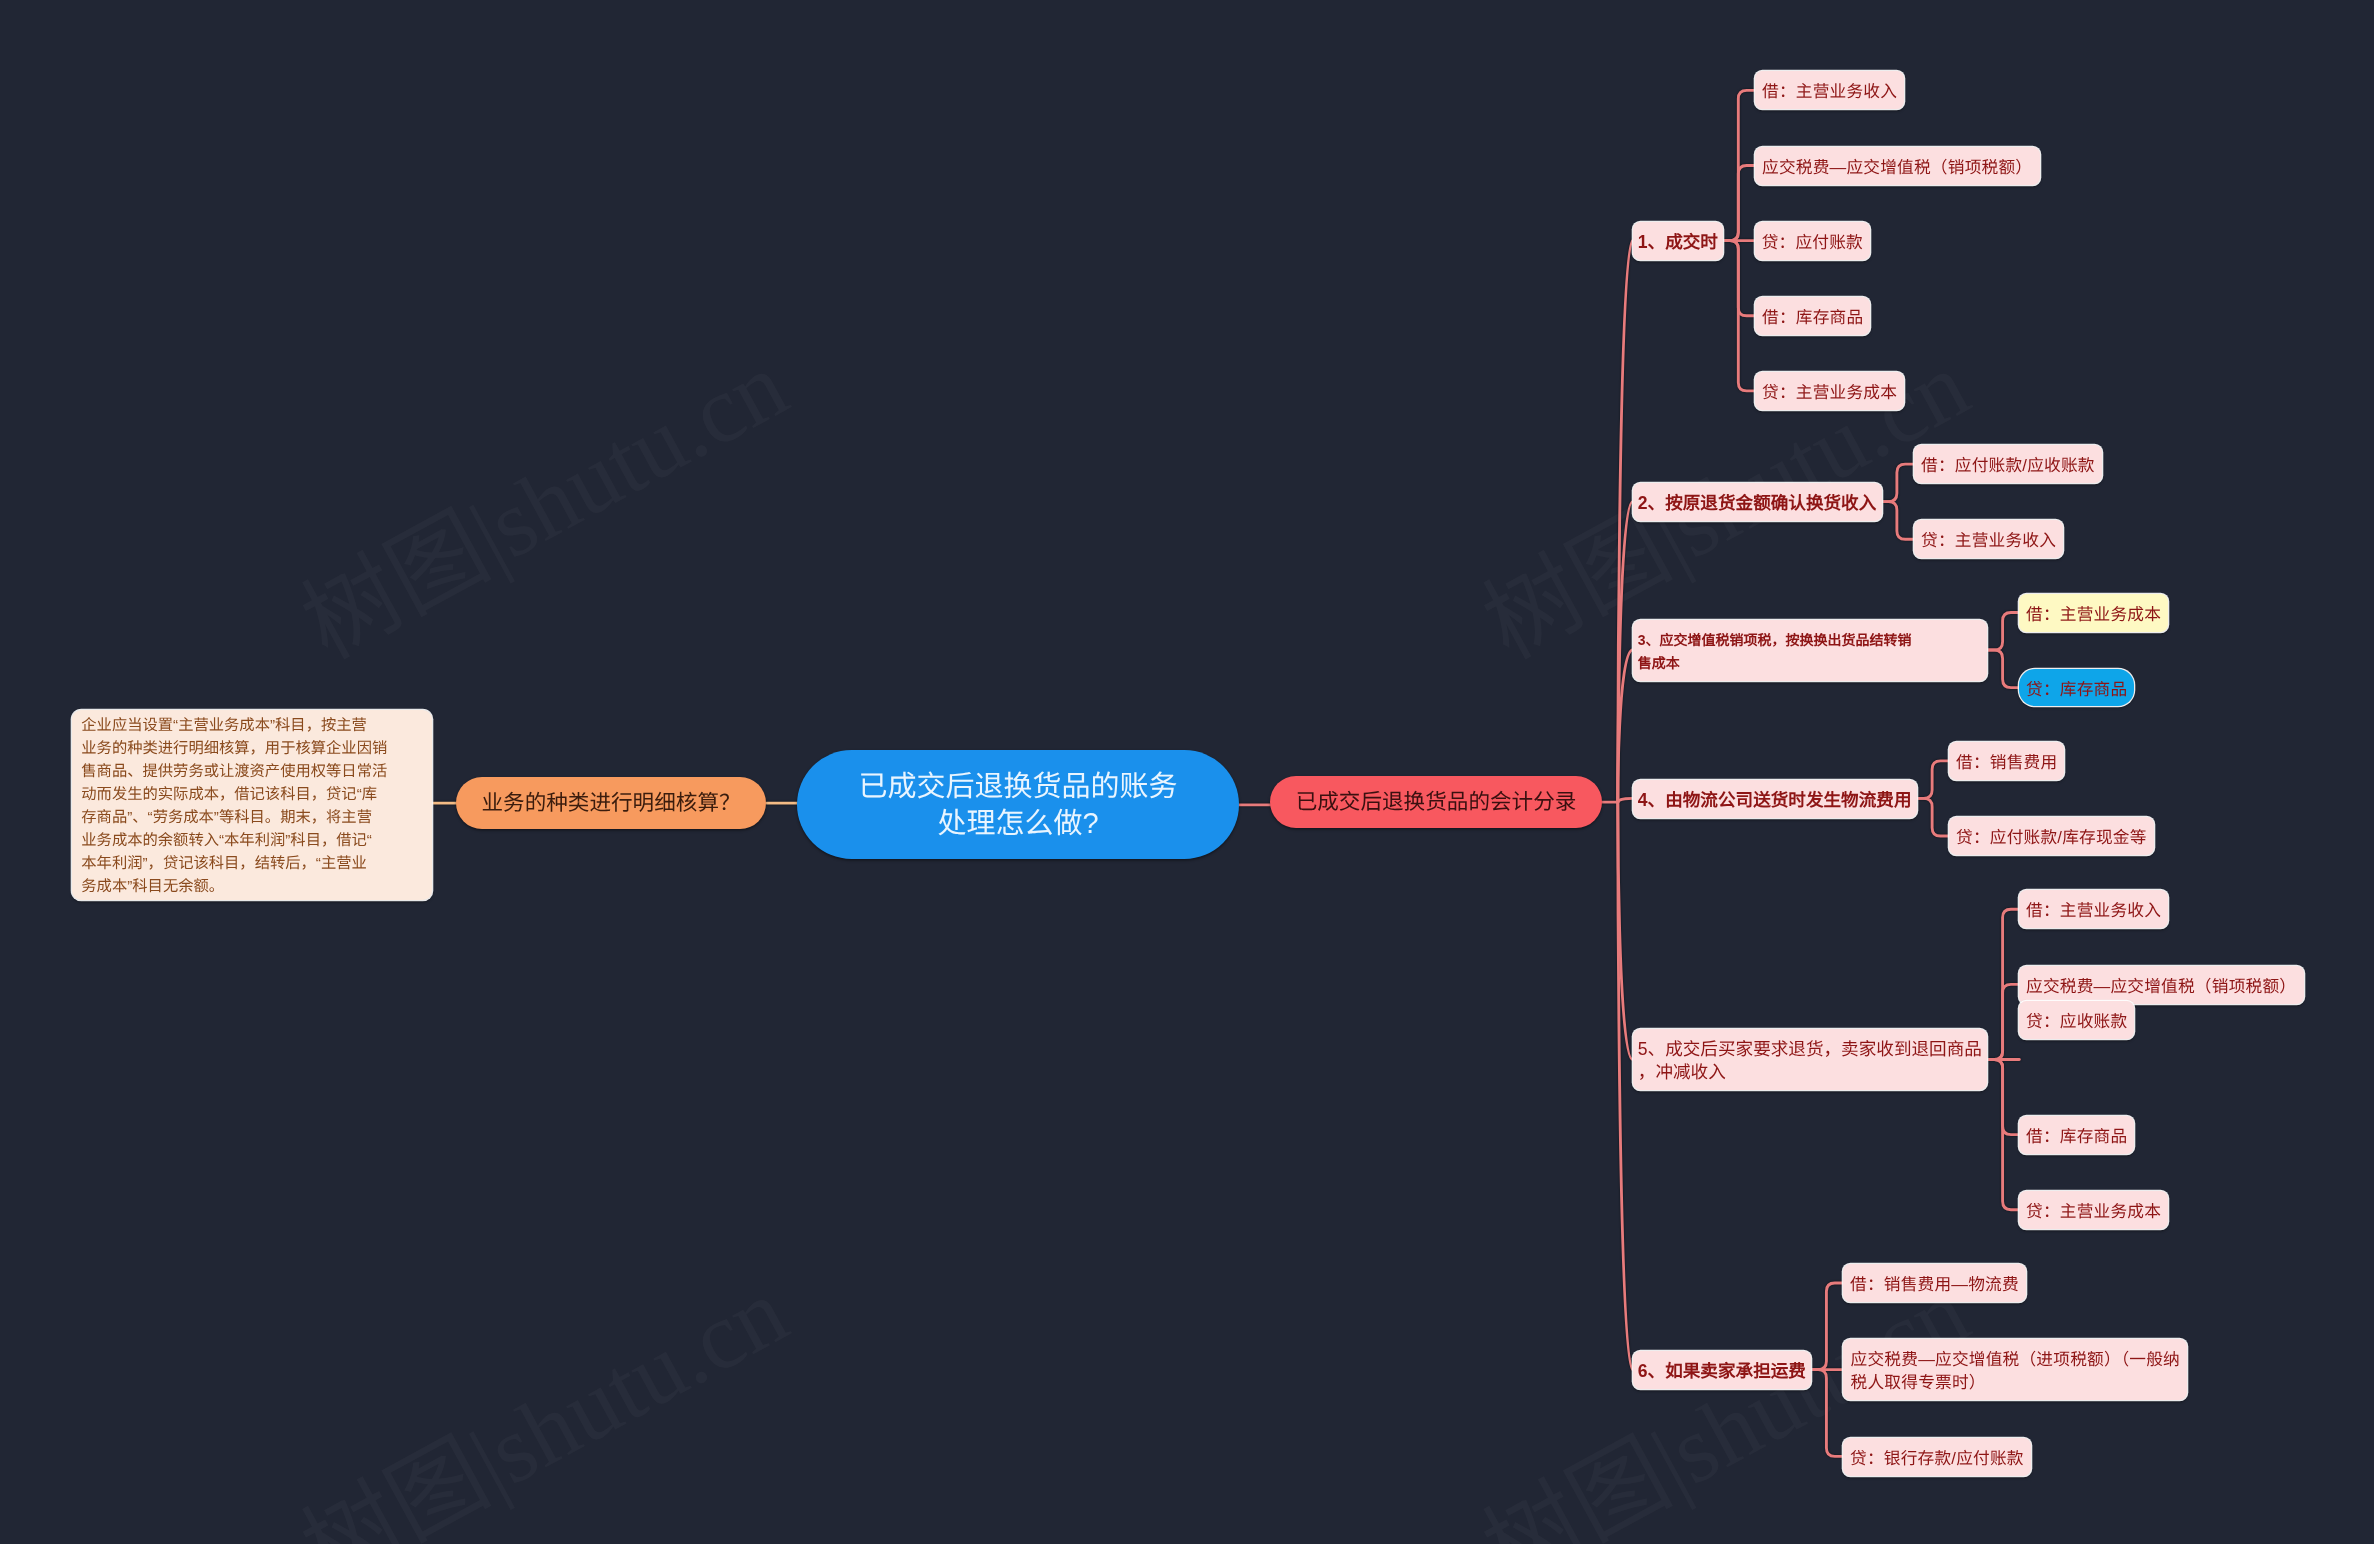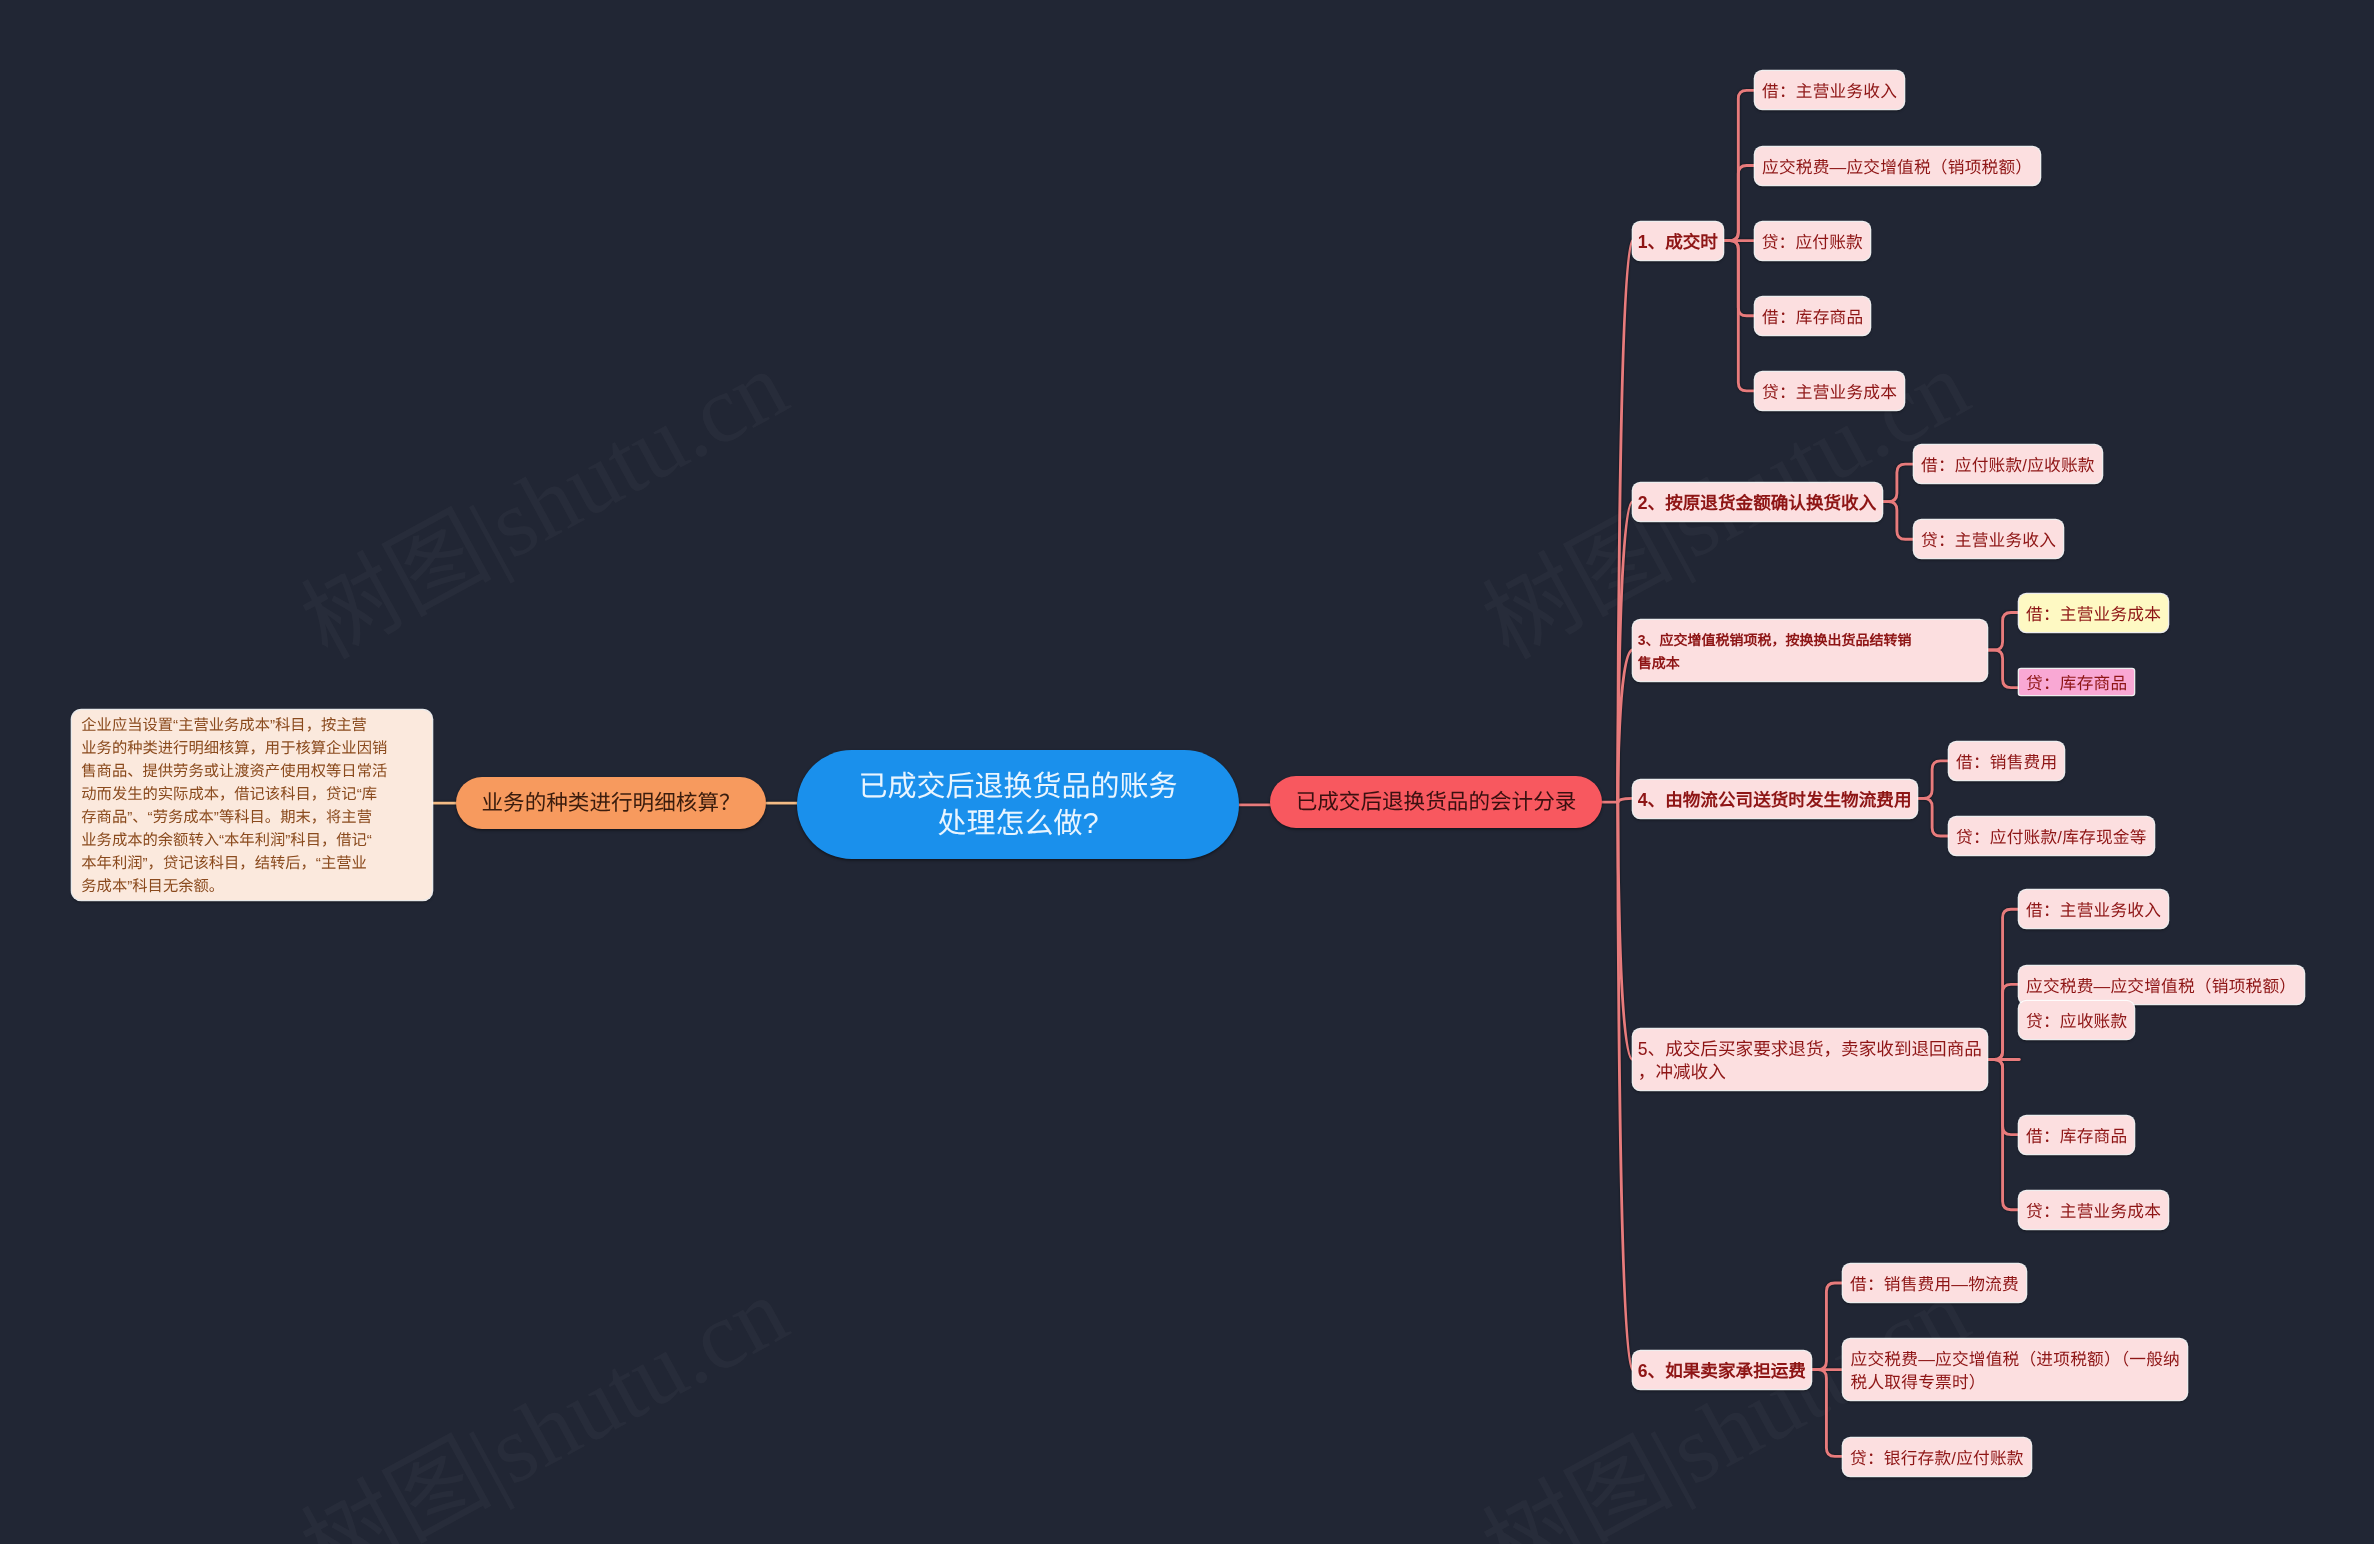--- a/index.html
+++ b/index.html
@@ -73,21 +73,21 @@
       <div class="node" style="left: 1755px; top: 147px; width: 285px; height: 38px; background: rgb(252, 223, 224); color: rgb(142, 21, 21); border-radius: 7.4px; padding: 3.7px 7px 0px; font-size: 16.7px; font-weight: 400; line-height: 23px; letter-spacing: 0.2px; box-shadow: rgba(255, 255, 255, 0.92) 0px 0px 0px 1.3px, rgba(0, 0, 0, 0.5) 0px 1.4px 2.8px;"><span class="tx">应交税费—应交增值税（销项税额）</span></div>
       <div class="node" style="left: 1755px; top: 222px; width: 115px; height: 38px; background: rgb(252, 223, 224); color: rgb(142, 21, 21); border-radius: 7.4px; padding: 3.7px 7px 0px; font-size: 16.7px; font-weight: 400; line-height: 23px; letter-spacing: 0.2px; box-shadow: rgba(255, 255, 255, 0.92) 0px 0px 0px 1.3px, rgba(0, 0, 0, 0.5) 0px 1.4px 2.8px; justify-content: flex-end;"><span class="tx">贷：应付账款</span></div>
       <div class="node" style="left: 1755px; top: 297px; width: 115px; height: 38px; background: rgb(252, 223, 224); color: rgb(142, 21, 21); border-radius: 7.4px; padding: 3.7px 7px 0px; font-size: 16.7px; font-weight: 400; line-height: 23px; letter-spacing: 0.2px; box-shadow: rgba(255, 255, 255, 0.92) 0px 0px 0px 1.3px, rgba(0, 0, 0, 0.5) 0px 1.4px 2.8px;"><span class="tx">借：库存商品</span></div>
       <div class="node" style="left: 1755px; top: 372px; width: 149px; height: 38px; background: rgb(252, 223, 224); color: rgb(142, 21, 21); border-radius: 7.4px; padding: 3.7px 7px 0px; font-size: 16.7px; font-weight: 400; line-height: 23px; letter-spacing: 0.2px; box-shadow: rgba(255, 255, 255, 0.92) 0px 0px 0px 1.3px, rgba(0, 0, 0, 0.5) 0px 1.4px 2.8px;"><span class="tx">贷：主营业务成本</span></div>
       <div class="node" style="left: 1633px; top: 483px; width: 249px; height: 38px; background: rgb(252, 223, 224); color: rgb(142, 21, 21); border-radius: 7.4px; padding: 3.7px 4.8px 0px; font-size: 17.6px; font-weight: 700; line-height: 23px; letter-spacing: 0px; box-shadow: rgba(255, 255, 255, 0.92) 0px 0px 0px 1.3px, rgba(0, 0, 0, 0.5) 0px 1.4px 2.8px;"><span class="tx">2、按原退货金额确认换货收入</span></div>
       <div class="node" style="left: 1914px; top: 445px; width: 188px; height: 38px; background: rgb(252, 223, 224); color: rgb(142, 21, 21); border-radius: 7.4px; padding: 3.7px 7px 0px; font-size: 16.7px; font-weight: 400; line-height: 23px; letter-spacing: 0.2px; box-shadow: rgba(255, 255, 255, 0.92) 0px 0px 0px 1.3px, rgba(0, 0, 0, 0.5) 0px 1.4px 2.8px;"><span class="tx">借：应付账款/应收账款</span></div>
       <div class="node" style="left: 1914px; top: 520px; width: 149px; height: 38px; background: rgb(252, 223, 224); color: rgb(142, 21, 21); border-radius: 7.4px; padding: 3.7px 7px 0px; font-size: 16.7px; font-weight: 400; line-height: 23px; letter-spacing: 0.2px; box-shadow: rgba(255, 255, 255, 0.92) 0px 0px 0px 1.3px, rgba(0, 0, 0, 0.5) 0px 1.4px 2.8px;"><span class="tx">贷：主营业务收入</span></div>
       <div class="node" style="left: 1633px; top: 620px; width: 354px; height: 61px; background: rgb(252, 223, 224); color: rgb(142, 21, 21); border-radius: 7.4px; padding: 3.7px 4.8px 0px; font-size: 14px; font-weight: 700; line-height: 23px; letter-spacing: 0px; box-shadow: rgba(255, 255, 255, 0.92) 0px 0px 0px 1.3px, rgba(0, 0, 0, 0.5) 0px 1.4px 2.8px;"><span class="tx">3、应交增值税销项税，按换换出货品结转销
 售成本</span></div>
       <div class="node" style="left: 2019px; top: 594px; width: 149px; height: 38px; background: #fef9c3; color: rgb(142, 21, 21); border-radius: 7.4px; padding: 3.7px 7px 0px; font-size: 16.7px; font-weight: 400; line-height: 23px; letter-spacing: 0.2px; box-shadow: rgba(255, 255, 255, 0.92) 0px 0px 0px 1.3px, rgba(0, 0, 0, 0.5) 0px 1.4px 2.8px;"><span class="tx">借：主营业务成本</span></div>
-      <div class="node" style="left: 2019px; top: 669px; width: 115px; height: 26px; background: #f9a8d4; color: rgb(142, 21, 21); border-radius: 2px; padding: 3.7px 7px 0px; font-size: 16.7px; font-weight: 400; line-height: 23px; letter-spacing: 0.2px; box-shadow: rgba(255, 255, 255, 0.92) 0px 0px 0px 1.3px, rgba(0, 0, 0, 0.5) 0px 1.4px 2.8px;"><span class="tx">贷：库存商品</span></div>
+      <div class="node" style="left: 2019px; top: 669px; width: 115px; height: 37px; background: #0ea5e9; color: rgb(142, 21, 21); border-radius: 16px; padding: 3.7px 7px 0px; font-size: 16.7px; font-weight: 400; line-height: 23px; letter-spacing: 0.2px; box-shadow: rgba(255, 255, 255, 0.92) 0px 0px 0px 1.3px, rgba(0, 0, 0, 0.5) 0px 1.4px 2.8px;"><span class="tx">贷：库存商品</span></div>
       <div class="node" style="left: 1633px; top: 780px; width: 284px; height: 38px; background: rgb(252, 223, 224); color: rgb(142, 21, 21); border-radius: 7.4px; padding: 3.7px 4.8px 0px; font-size: 17.6px; font-weight: 700; line-height: 23px; letter-spacing: 0px; box-shadow: rgba(255, 255, 255, 0.92) 0px 0px 0px 1.3px, rgba(0, 0, 0, 0.5) 0px 1.4px 2.8px;"><span class="tx">4、由物流公司送货时发生物流费用</span></div>
       <div class="node" style="left: 1949px; top: 742px; width: 115px; height: 38px; background: rgb(252, 223, 224); color: rgb(142, 21, 21); border-radius: 7.4px; padding: 3.7px 7px 0px; font-size: 16.7px; font-weight: 400; line-height: 23px; letter-spacing: 0.2px; box-shadow: rgba(255, 255, 255, 0.92) 0px 0px 0px 1.3px, rgba(0, 0, 0, 0.5) 0px 1.4px 2.8px;"><span class="tx">借：销售费用</span></div>
       <div class="node" style="left: 1949px; top: 817px; width: 205px; height: 38px; background: rgb(252, 223, 224); color: rgb(142, 21, 21); border-radius: 7.4px; padding: 3.7px 7px 0px; font-size: 16.7px; font-weight: 400; line-height: 23px; letter-spacing: 0.2px; box-shadow: rgba(255, 255, 255, 0.92) 0px 0px 0px 1.3px, rgba(0, 0, 0, 0.5) 0px 1.4px 2.8px;"><span class="tx">贷：应付账款/库存现金等</span></div>
       <div class="node" style="left: 1633px; top: 1029px; width: 354px; height: 61px; background: rgb(252, 223, 224); color: rgb(142, 21, 21); border-radius: 7.4px; padding: 3.7px 4.8px 0px; font-size: 17.6px; font-weight: 400; line-height: 23px; letter-spacing: 0px; box-shadow: rgba(255, 255, 255, 0.92) 0px 0px 0px 1.3px, rgba(0, 0, 0, 0.5) 0px 1.4px 2.8px;"><span class="tx">5、成交后买家要求退货，卖家收到退回商品
 ，冲减收入</span></div>
       <div class="node" style="left: 2019px; top: 890px; width: 149px; height: 38px; background: rgb(252, 223, 224); color: rgb(142, 21, 21); border-radius: 7.4px; padding: 3.7px 7px 0px; font-size: 16.7px; font-weight: 400; line-height: 23px; letter-spacing: 0.2px; box-shadow: rgba(255, 255, 255, 0.92) 0px 0px 0px 1.3px, rgba(0, 0, 0, 0.5) 0px 1.4px 2.8px;"><span class="tx">借：主营业务收入</span></div>
       <div class="node" style="left: 2019px; top: 966px; width: 285px; height: 38px; background: rgb(252, 223, 224); color: rgb(142, 21, 21); border-radius: 7.4px; padding: 3.7px 7px 0px; font-size: 16.7px; font-weight: 400; line-height: 23px; letter-spacing: 0.2px; box-shadow: rgba(255, 255, 255, 0.92) 0px 0px 0px 1.3px, rgba(0, 0, 0, 0.5) 0px 1.4px 2.8px;"><span class="tx">应交税费—应交增值税（销项税额）</span></div>
       <div class="node" style="left: 2019px; top: 1001px; width: 115px; height: 38px; background: rgb(252, 223, 224); color: rgb(142, 21, 21); border-radius: 7.4px; padding: 3.7px 7px 0px; font-size: 16.7px; font-weight: 400; line-height: 23px; letter-spacing: 0.2px; box-shadow: rgba(255, 255, 255, 0.92) 0px 0px 0px 1.3px, rgba(0, 0, 0, 0.5) 0px 1.4px 2.8px;"><span class="tx">贷：应收账款</span></div>
       <div class="node" style="left: 2019px; top: 1116px; width: 115px; height: 38px; background: rgb(252, 223, 224); color: rgb(142, 21, 21); border-radius: 7.4px; padding: 3.7px 7px 0px; font-size: 16.7px; font-weight: 400; line-height: 23px; letter-spacing: 0.2px; box-shadow: rgba(255, 255, 255, 0.92) 0px 0px 0px 1.3px, rgba(0, 0, 0, 0.5) 0px 1.4px 2.8px;"><span class="tx">借：库存商品</span></div>
       <div class="node" style="left: 2019px; top: 1191px; width: 149px; height: 38px; background: rgb(252, 223, 224); color: rgb(142, 21, 21); border-radius: 7.4px; padding: 3.7px 7px 0px; font-size: 16.7px; font-weight: 400; line-height: 23px; letter-spacing: 0.2px; box-shadow: rgba(255, 255, 255, 0.92) 0px 0px 0px 1.3px, rgba(0, 0, 0, 0.5) 0px 1.4px 2.8px;"><span class="tx">贷：主营业务成本</span></div>

